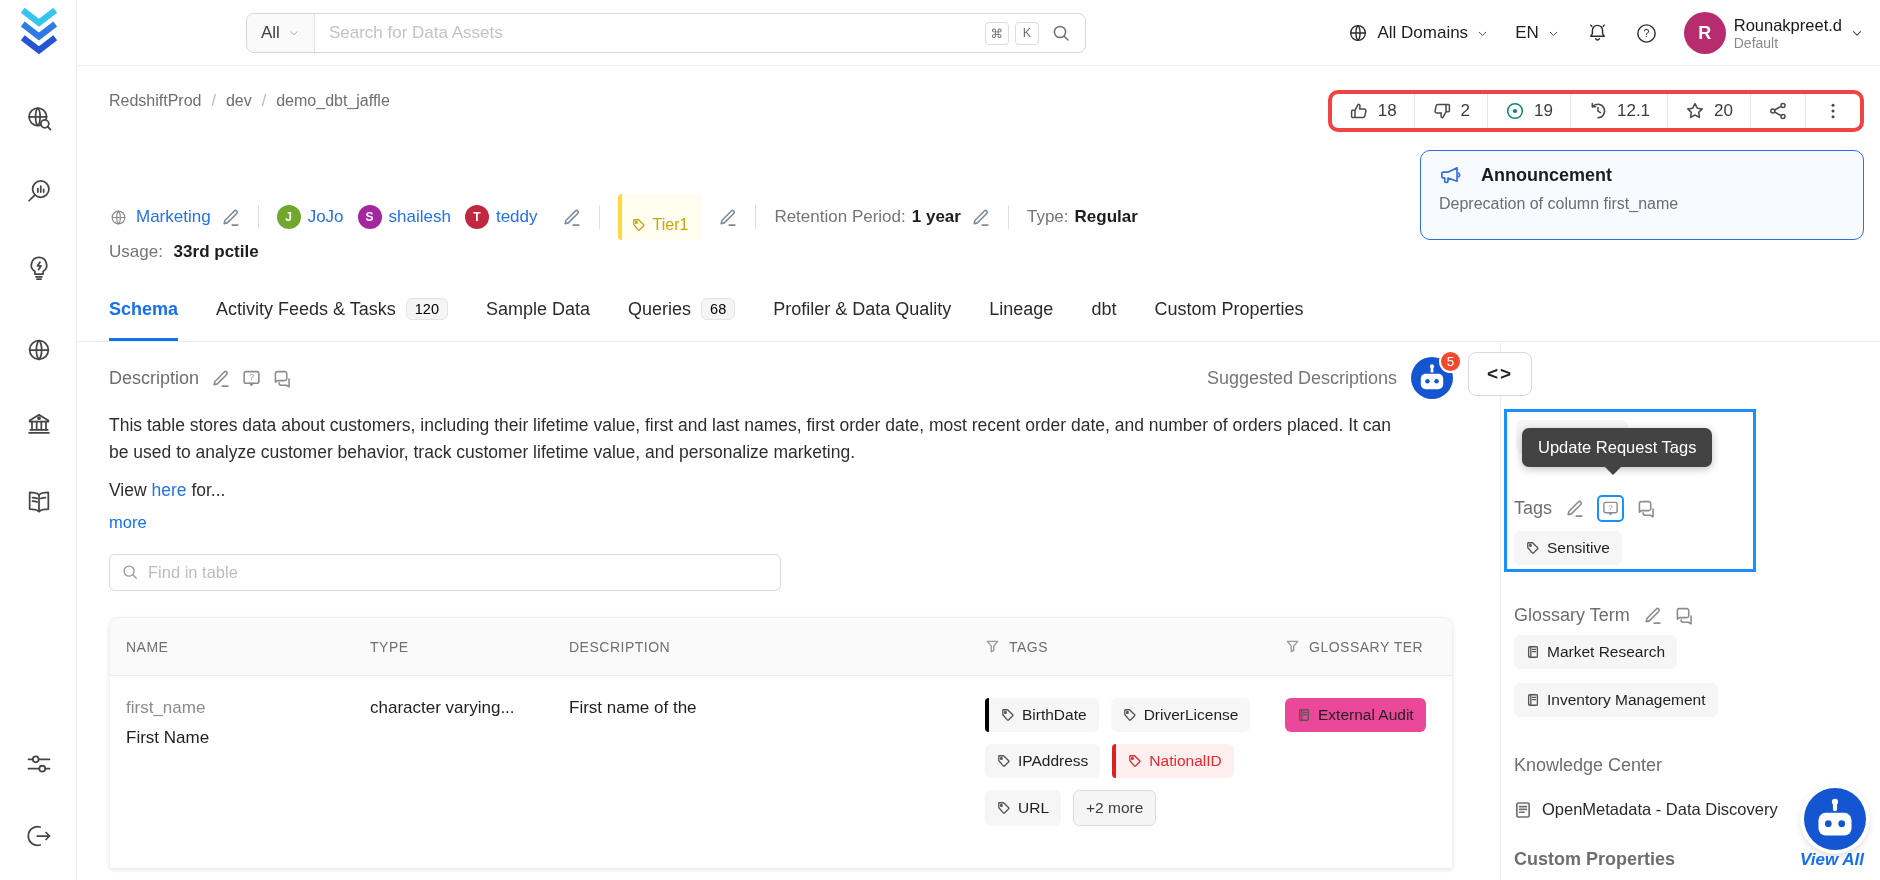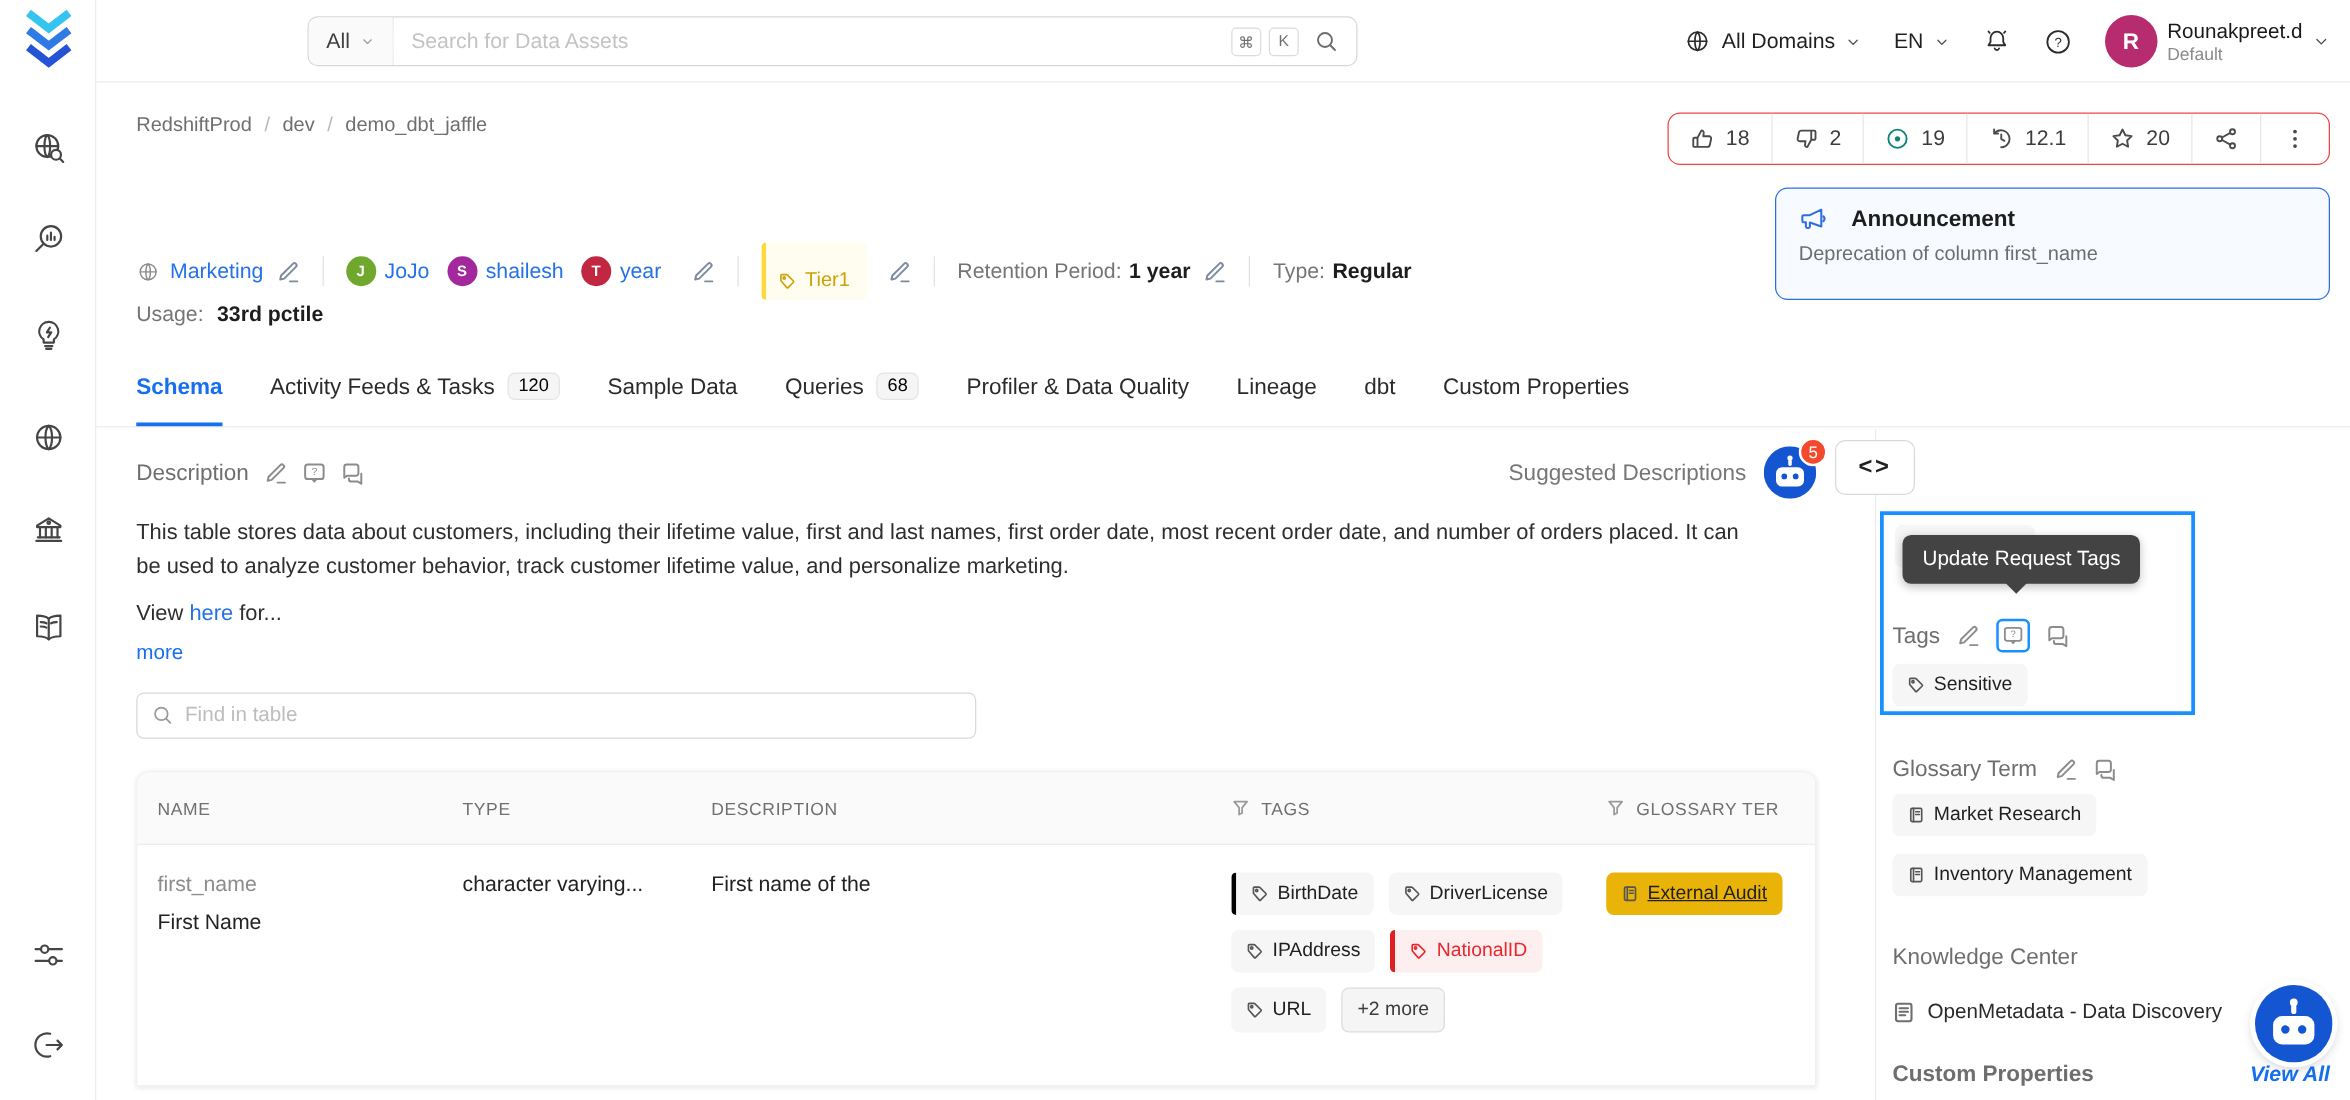--- a/index.html
+++ b/index.html
@@ -40,21 +40,21 @@
   .page { position:absolute; left:77px; top:66px; right:0; bottom:0; background:#fff; }
   .breadcrumb { position:absolute; left:32px; top:26px; font-size:16px; color:#6f6f6f; display:flex; gap:10px; }
   .breadcrumb .sep { color:#b9b9b9; }
   .crumb { cursor:pointer; }
   .title-row { position:absolute; left:32px; top:54px; display:flex; align-items:center; gap:16px; }
   .entity-icon { width:42px; height:38px; }
   .entity-title { font-size:27px; font-weight:bold; color:#1c1c1c; letter-spacing:.2px; }
 
   
   .statsbar { position:absolute; right:16px; top:24px; height:42px; display:flex; align-items:center;
-    border:1px solid #ef4444; border-radius:10px; background:#fff; }
+    border:4px solid #ef4444; border-radius:10px; background:#fff; }
   .seg { display:flex; align-items:center; gap:9px; padding:0 17px; height:100%; border-right:1px solid #e7e7e7;
     color:#4a4a4a; cursor:pointer; }
   .seg:last-child { border-right:0; }
   .seg .num { font-size:17px; color:#3c3c3c; }
   .seg svg { width:20px; height:20px; }
 
   
   .announcement { position:absolute; right:16px; top:84px; width:444px; height:90px; border:1.5px solid #2d6fe0;
     background:#f7faff; border-radius:10px; padding:13px 18px; }
   .ann-head { display:flex; align-items:center; gap:20px; }
@@ -122,21 +122,21 @@
   .cell-name .n1 { font-size:17px; color:#8c8c8c; }
   .cell-name .n2 { font-size:17px; color:#222; margin-top:10px; }
   .cell-plain { font-size:17px; color:#222; }
   .tagcloud { display:flex; flex-wrap:wrap; gap:12px; width:288px; }
   .chip { display:inline-flex; align-items:center; gap:7px; background:#f6f6f6; border-radius:6px; padding:8px 12px;
     font-size:15.5px; color:#1f1f1f; cursor:pointer; white-space:nowrap; }
   .chip svg { width:14px; height:14px; }
   .chip--black { border-left:4px solid #000; border-radius:4px 6px 6px 4px; }
   .chip--red { border-left:4px solid #e02020; border-radius:4px 6px 6px 4px; background:#fdeef0; color:#e8282c; }
   .chip--more { background:#f5f5f5; border:1px solid #dcdcdc; color:#3c3c3c; }
-  .chip--gloss { background:#eab308;text-decoration:underline; }
+  .chip--gloss { background:#ec4899; }
 
   
   .rp-divider { position:absolute; left:1423px; top:277px; bottom:0; width:1px; background:#ececec; }
   .code-btn { position:absolute; left:1391px; top:286px; width:64px; height:44px; background:#fff;
     border:1px solid #d9d9d9; border-radius:8px; display:flex; align-items:center; justify-content:center;
     font-size:19px; font-weight:bold; color:#222; letter-spacing:2px; cursor:pointer; z-index:12; }
   .panel { position:absolute; left:1423px; right:0; top:277px; bottom:0; padding:152px 16px 0 14px; }
   .p-headrow { display:flex; align-items:center; gap:13px; }
   .p-title { font-size:18px; color:#6e6e6e; }
   .req-box { width:27px; height:27px; border:2px solid #1890ff; border-radius:5px; display:flex; align-items:center;
@@ -422,21 +422,21 @@
     <span class="owner">
       <span class="ow-av" style="background:#70a82e">J</span>
       <span class="link">JoJo</span>
     </span>
     <span class="owner">
       <span class="ow-av" style="background:#a3289d">S</span>
       <span class="link">shailesh</span>
     </span>
     <span class="owner">
       <span class="ow-av" style="background:#c22742">T</span>
-      <span class="link">year</span>
+      <span class="link">teddy</span>
     </span>
     <span class="pencil">
       <svg class="ic" viewBox="0 0 18 18">
           <path d="M12.6 2.9a1.6 1.6 0 012.3 2.3L6 14.1l-3 .7.7-3 8.9-8.9z"></path>
           <path d="M10.5 16.2h5.5"></path>
         </svg>
     </span>
     <span class="meta-sep"></span>
 
     <span class="tier-chip">

